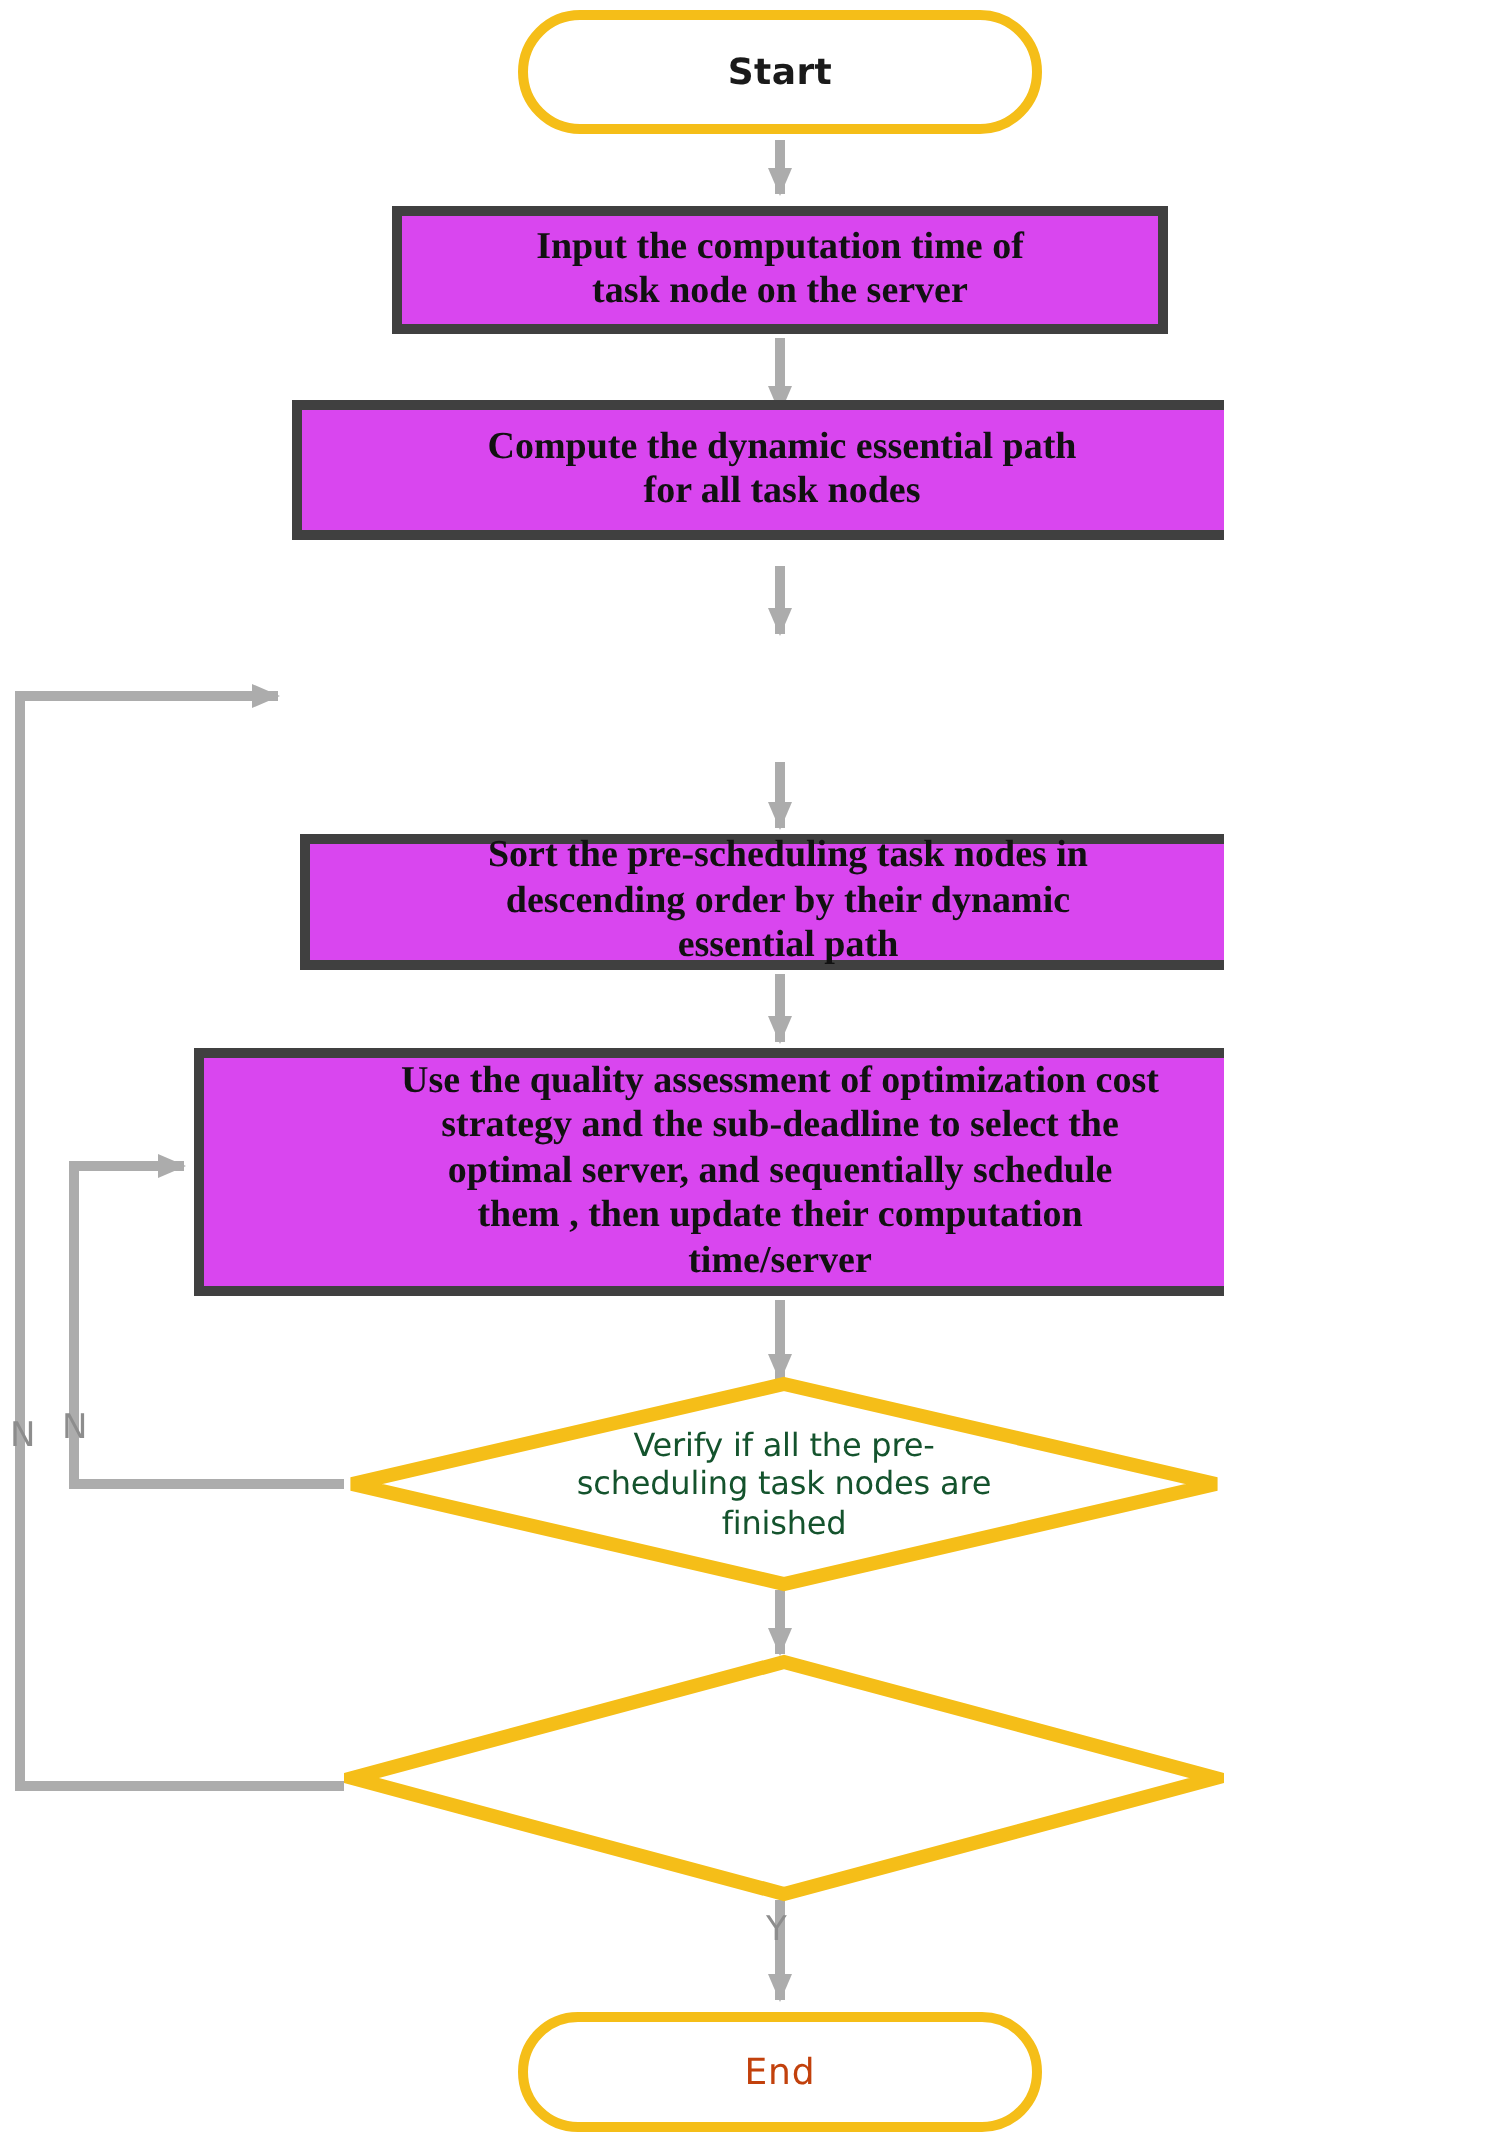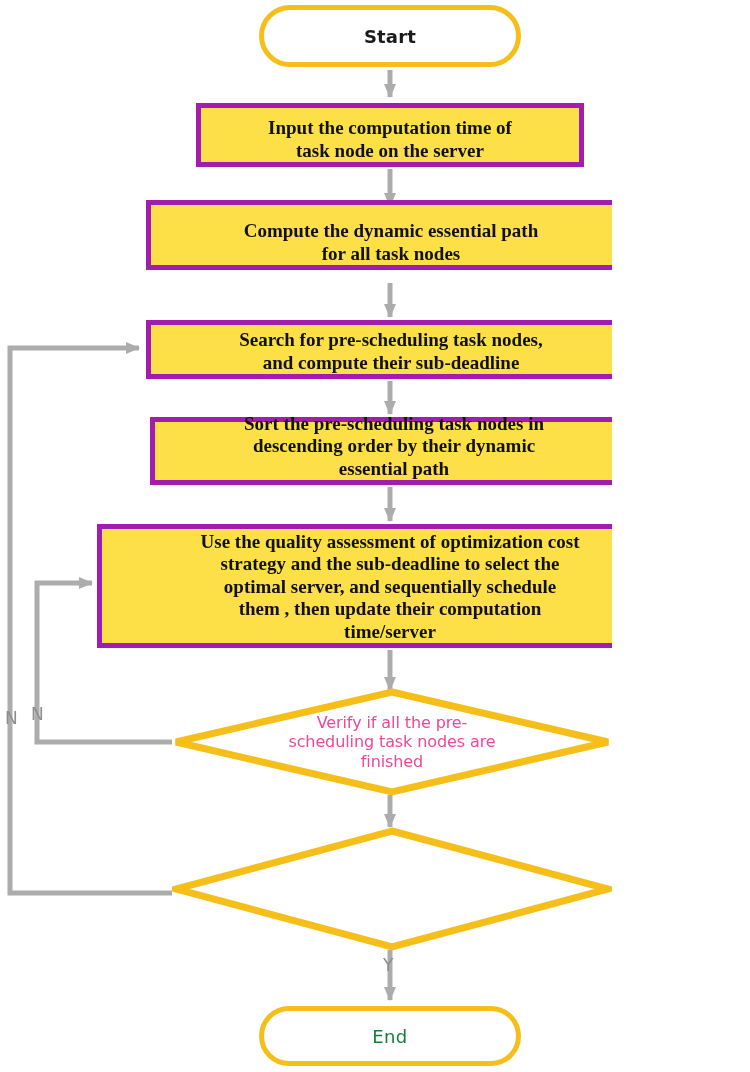--- a/index.html
+++ b/index.html
@@ -41,28 +41,27 @@
     font-size: 18px;
   }
   .term-start .label {
     font-family: "DejaVu Sans", sans-serif;
     font-weight: bold;
     color: #1a1a1a;
     letter-spacing: 0.2px;
   }
   .term-end .label {
     font-family: "DejaVu Sans", sans-serif;
-    color: #15803d;
+    color: #c2410c;
     letter-spacing: 0.4px;
   }
   
   .process {
-    border: 5px solid #a21caf;
-    background: #fde047;
-    align-items: flex-end;
+    border: 5px solid #404040;
+    background: #d946ef;
   }
   .process .label {
     font-family: "Liberation Serif", serif;
     font-weight: bold;
     color: #111111;
     font-size: 19px;
     line-height: 1.18;
     padding: 0 8px;
     white-space: pre-line;
   }
@@ -72,21 +71,21 @@
   }
   .decision .dia-shape {
     position: absolute;
     left: 0; top: 0;
     width: 100%; height: 100%;
   }
   .decision .label {
     position: relative;
     z-index: 2;
     font-family: "DejaVu Sans", sans-serif;
-    color: #ec4899;
+    color: #14532d;
     font-size: 16px;
     line-height: 1.22;
     white-space: pre-line;
     letter-spacing: -0.1px;
   }
   .edge-label {
     position: absolute;
     font-family: "DejaVu Sans", sans-serif;
     font-size: 17px;
     color: #8d8d8d;
@@ -136,24 +135,20 @@
   <div class="node process" style="left:196px; top:103px; width:388px; height:64px;">
     <span class="label">Input the computation time of
 task node on the server</span>
   </div>
 
   <div class="node process" style="left:146px; top:200px; width:490px; height:70px;">
     <span class="label">Compute the dynamic essential path
 for all task nodes</span>
   </div>
 
-  <div class="node process" style="left:146px; top:320px; width:490px; height:59px;">
-    <span class="label">Search for pre-scheduling task nodes,
-and compute their sub-deadline</span>
-  </div>
 
   <div class="node process" style="left:97px; top:524px; width:586px; height:124px;">
     <span class="label">Use the quality assessment of optimization cost
 strategy and the sub-deadline to select the
 optimal server, and sequentially schedule
 them , then update their computation
 time/server</span>
   </div>
 
   <div class="node process" style="left:150px; top:417px; width:488px; height:68px;">

